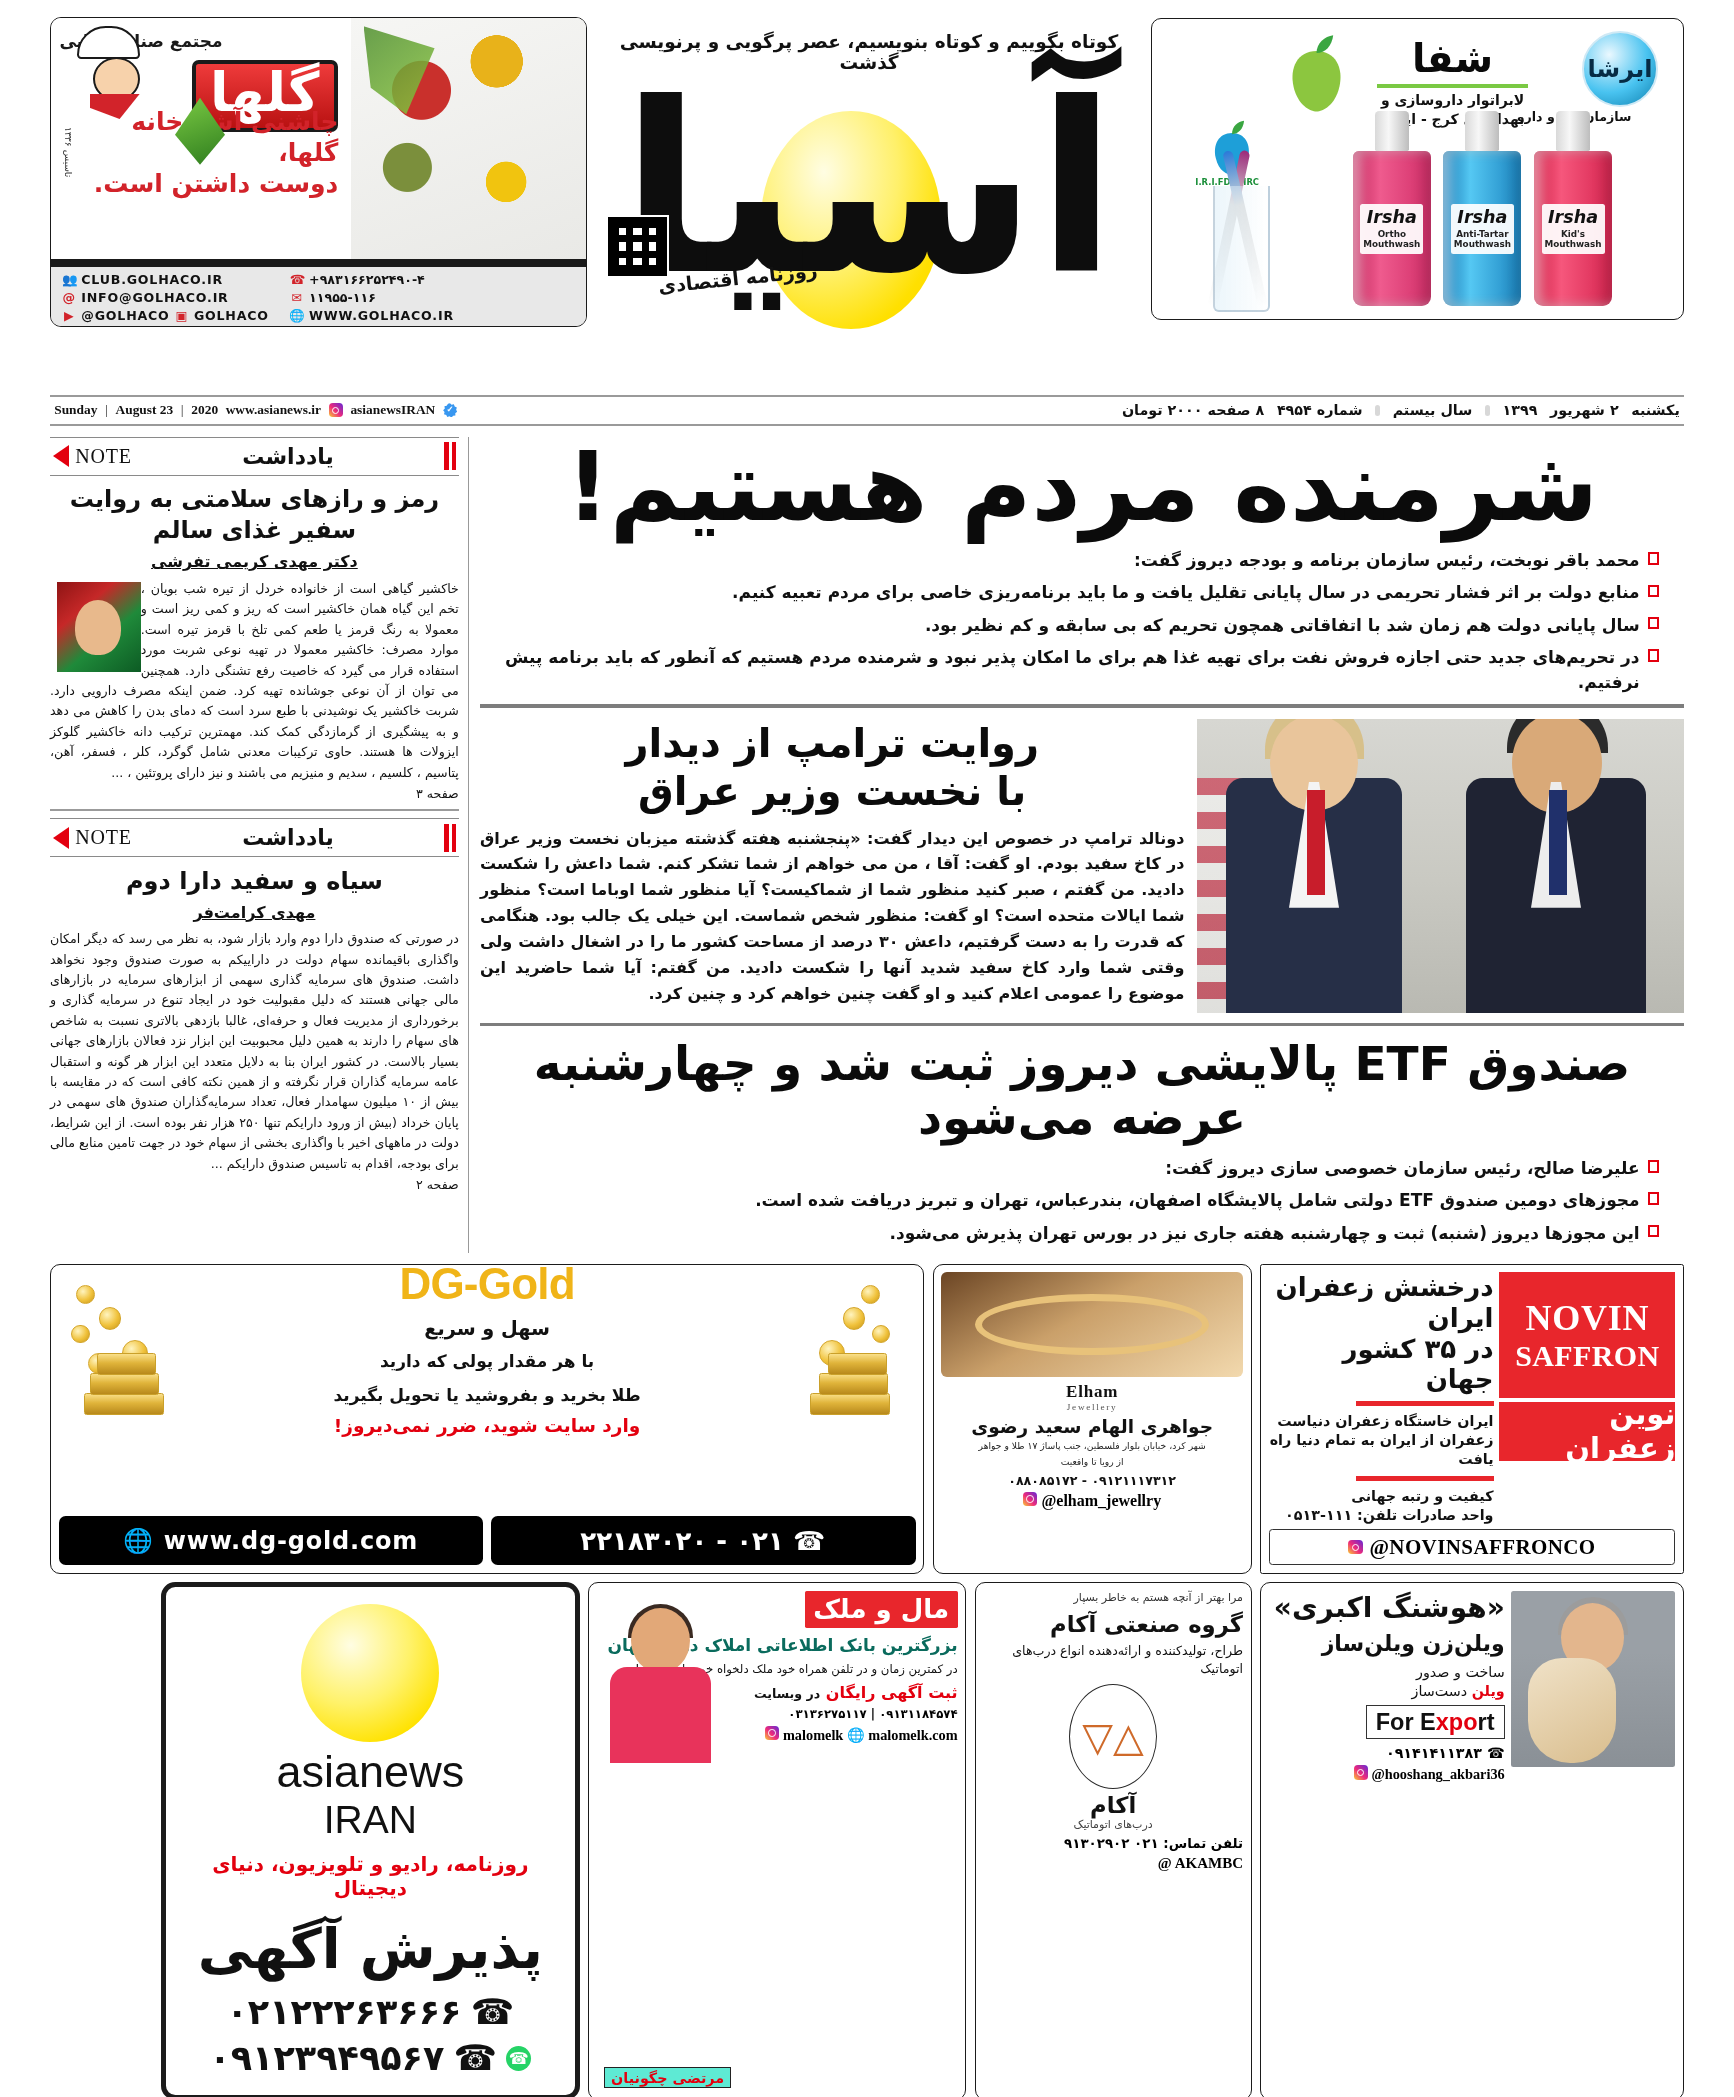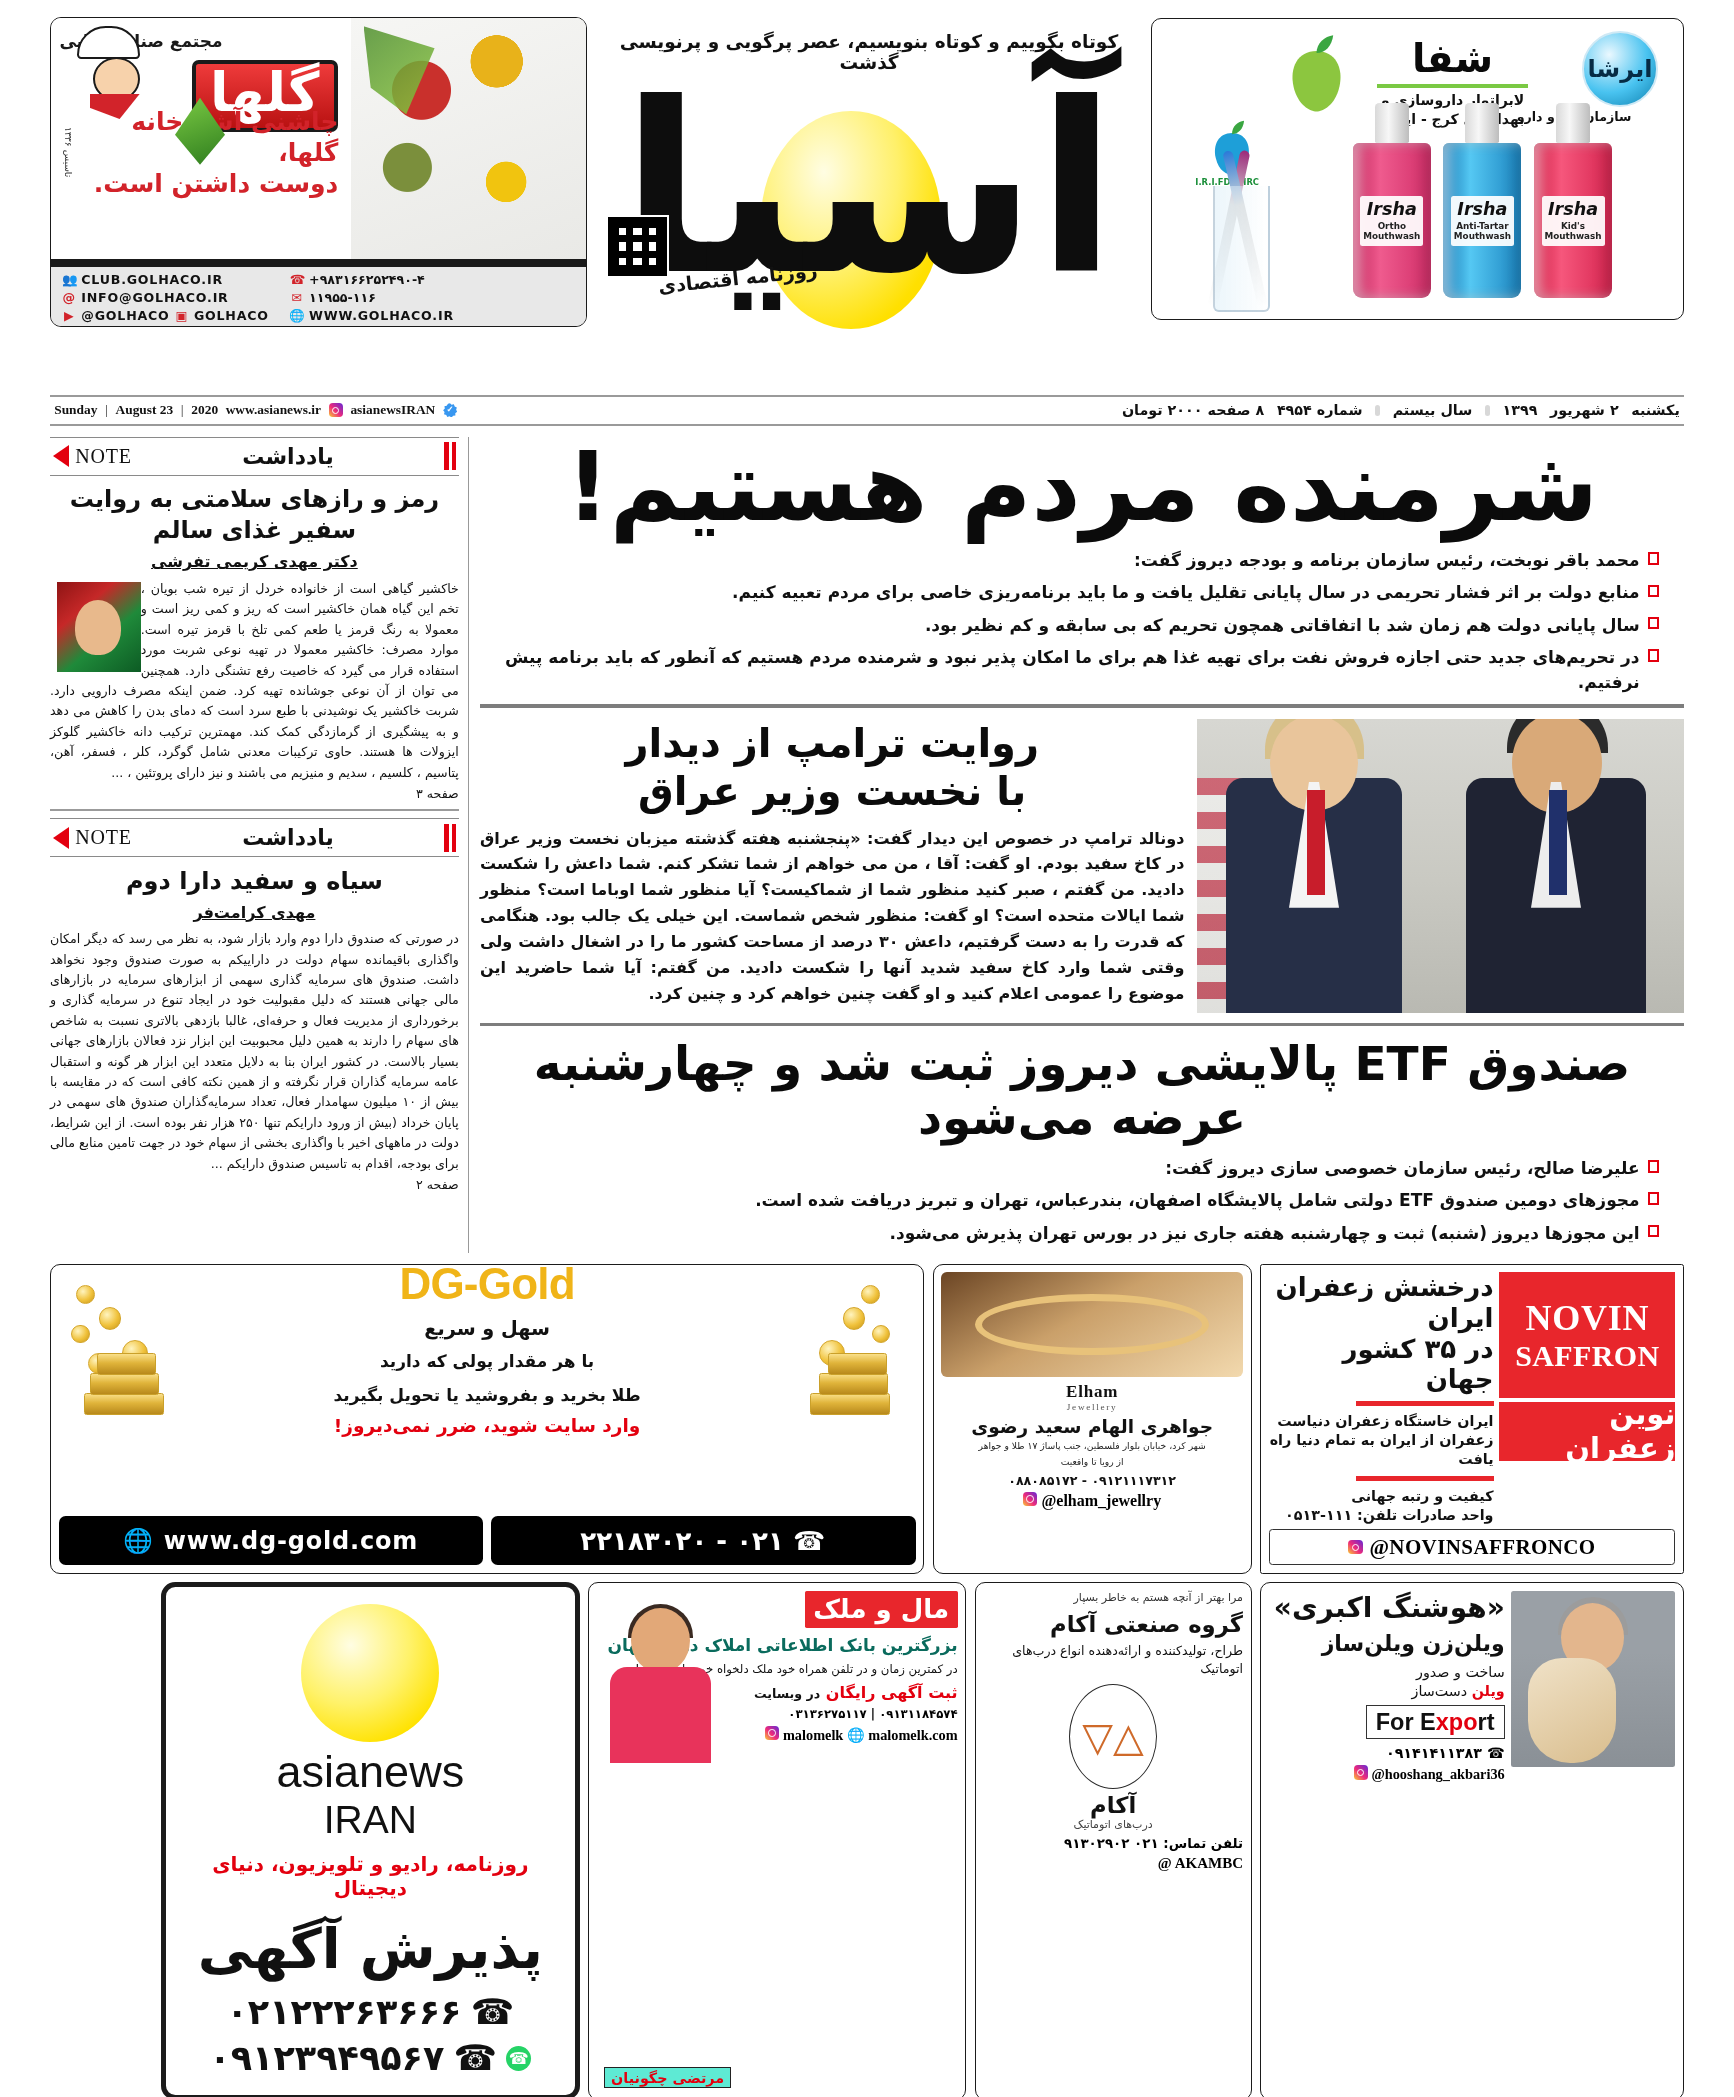--- a/index.html
+++ b/index.html
@@ -56,21 +56,21 @@
   .shafa-logo .shafa-sub { font-size: 14px; line-height: 1.35; color: #111; font-weight: bold; }
   .shafa-apple {
     position: absolute; top: 15px; right: 331px; width: 71px; height: 80px;
   }
   .halal-apple { position: absolute; top: 101px; right: 424px; width: 55px; text-align: center; }
   .halal-apple .halal-txt { font-size: 8.4px; color: #1b8f3a; font-weight: bold; }
   .fda-text {
     position: absolute; top: 90px; right: 25px; width: 168px; text-align: center;
     font-size: 12.6px; font-weight: bold; color: #111;
   }
-  .bottles { position: absolute; bottom: 21px; right: 71px; display: flex; gap: 12.6px; align-items: flex-start; direction: ltr; }
+  .bottles { position: absolute; bottom: 13px; right: 71px; display: flex; gap: 12.6px; align-items: flex-start; direction: ltr; }
   .bottle { width: 78px; position: relative; }
   .bottle .cap { height: 40px; border-radius: 4.2px 4.2px 1.7px 1.7px; background: linear-gradient(90deg,#d9d9d9,#f7f7f7 40%,#bdbdbd); margin: 0 auto; width: 34px;}
   .bottle .body {
     height: 155px; border-radius: 5.9px 5.9px 9.2px 9.2px;
     position: relative; display: flex; flex-direction: column; align-items: center; justify-content: center;
     box-shadow: inset -7.6px 0 12.6px rgba(0,0,0,.16), inset 7.6px 0 11.7px rgba(255,255,255,.5);
   }
   .bottle.pink .body { background: linear-gradient(90deg,#c2235a,#ef5b8e 35%,#d12e68); }
   .bottle.blue .body { background: linear-gradient(90deg,#1478b5,#55c8f3 35%,#1b84c0); }
   .bottle.red  .body { background: linear-gradient(90deg,#cf1b43,#f6577c 35%,#d62550); }

